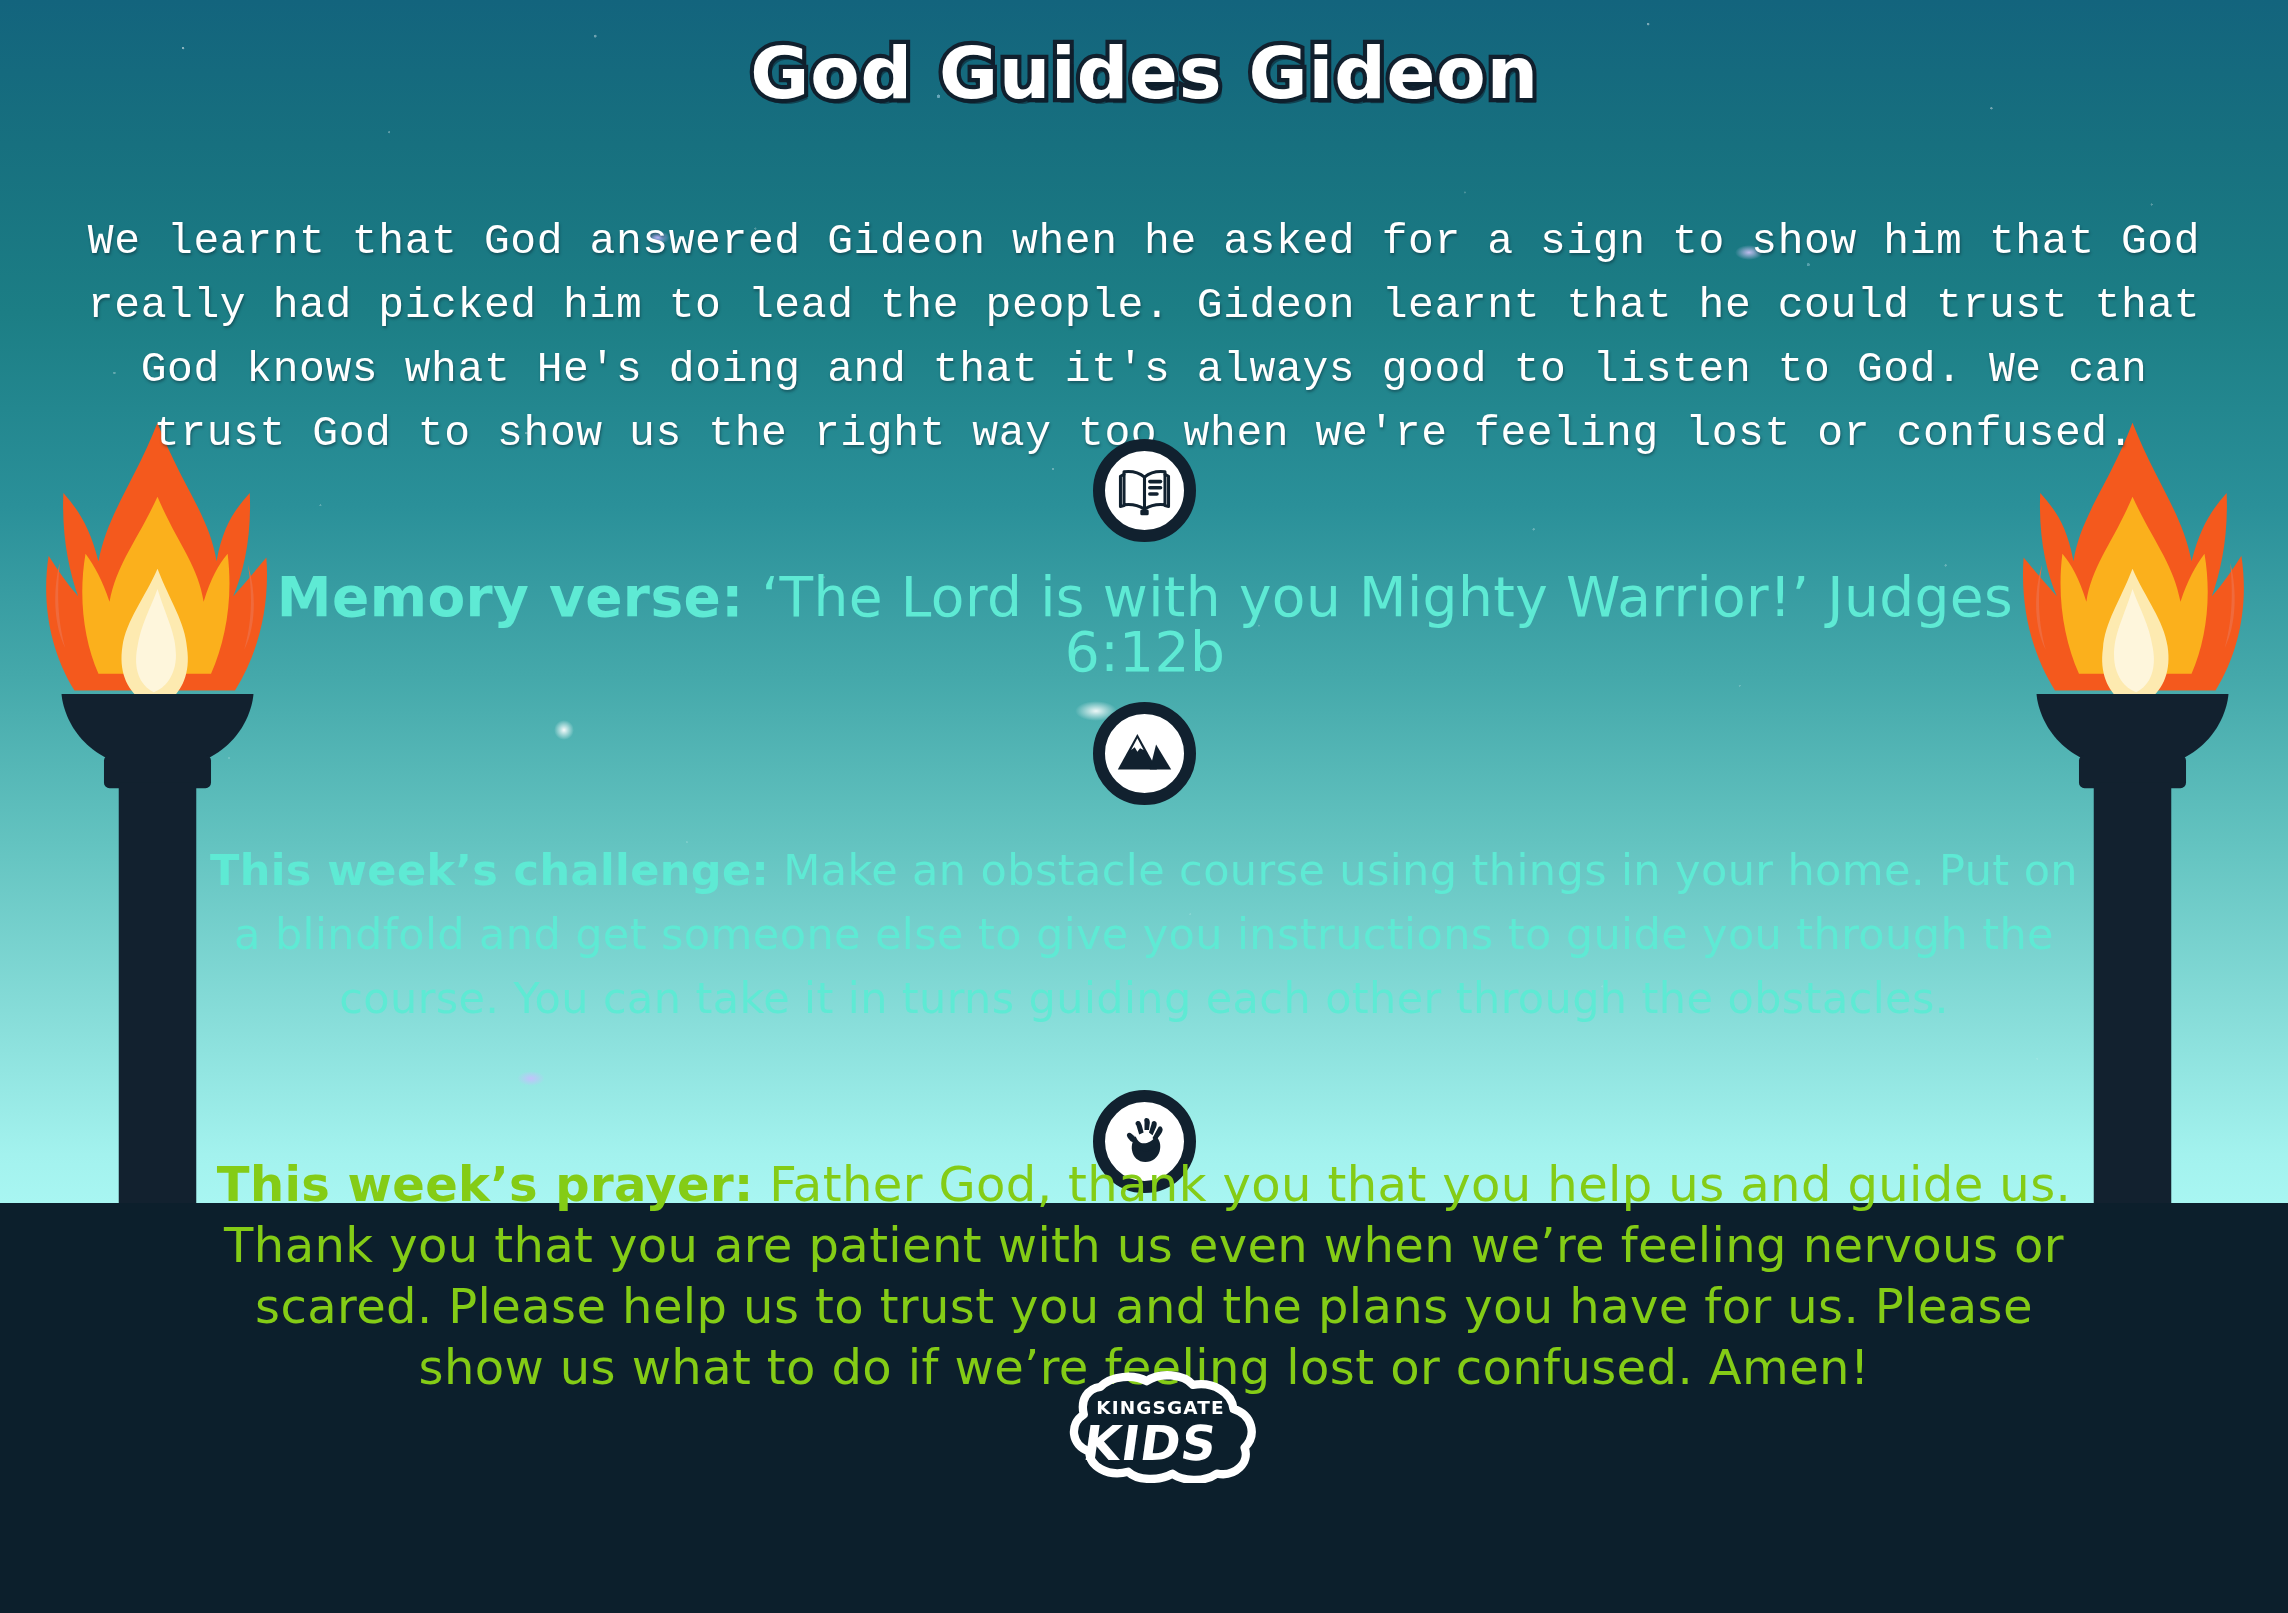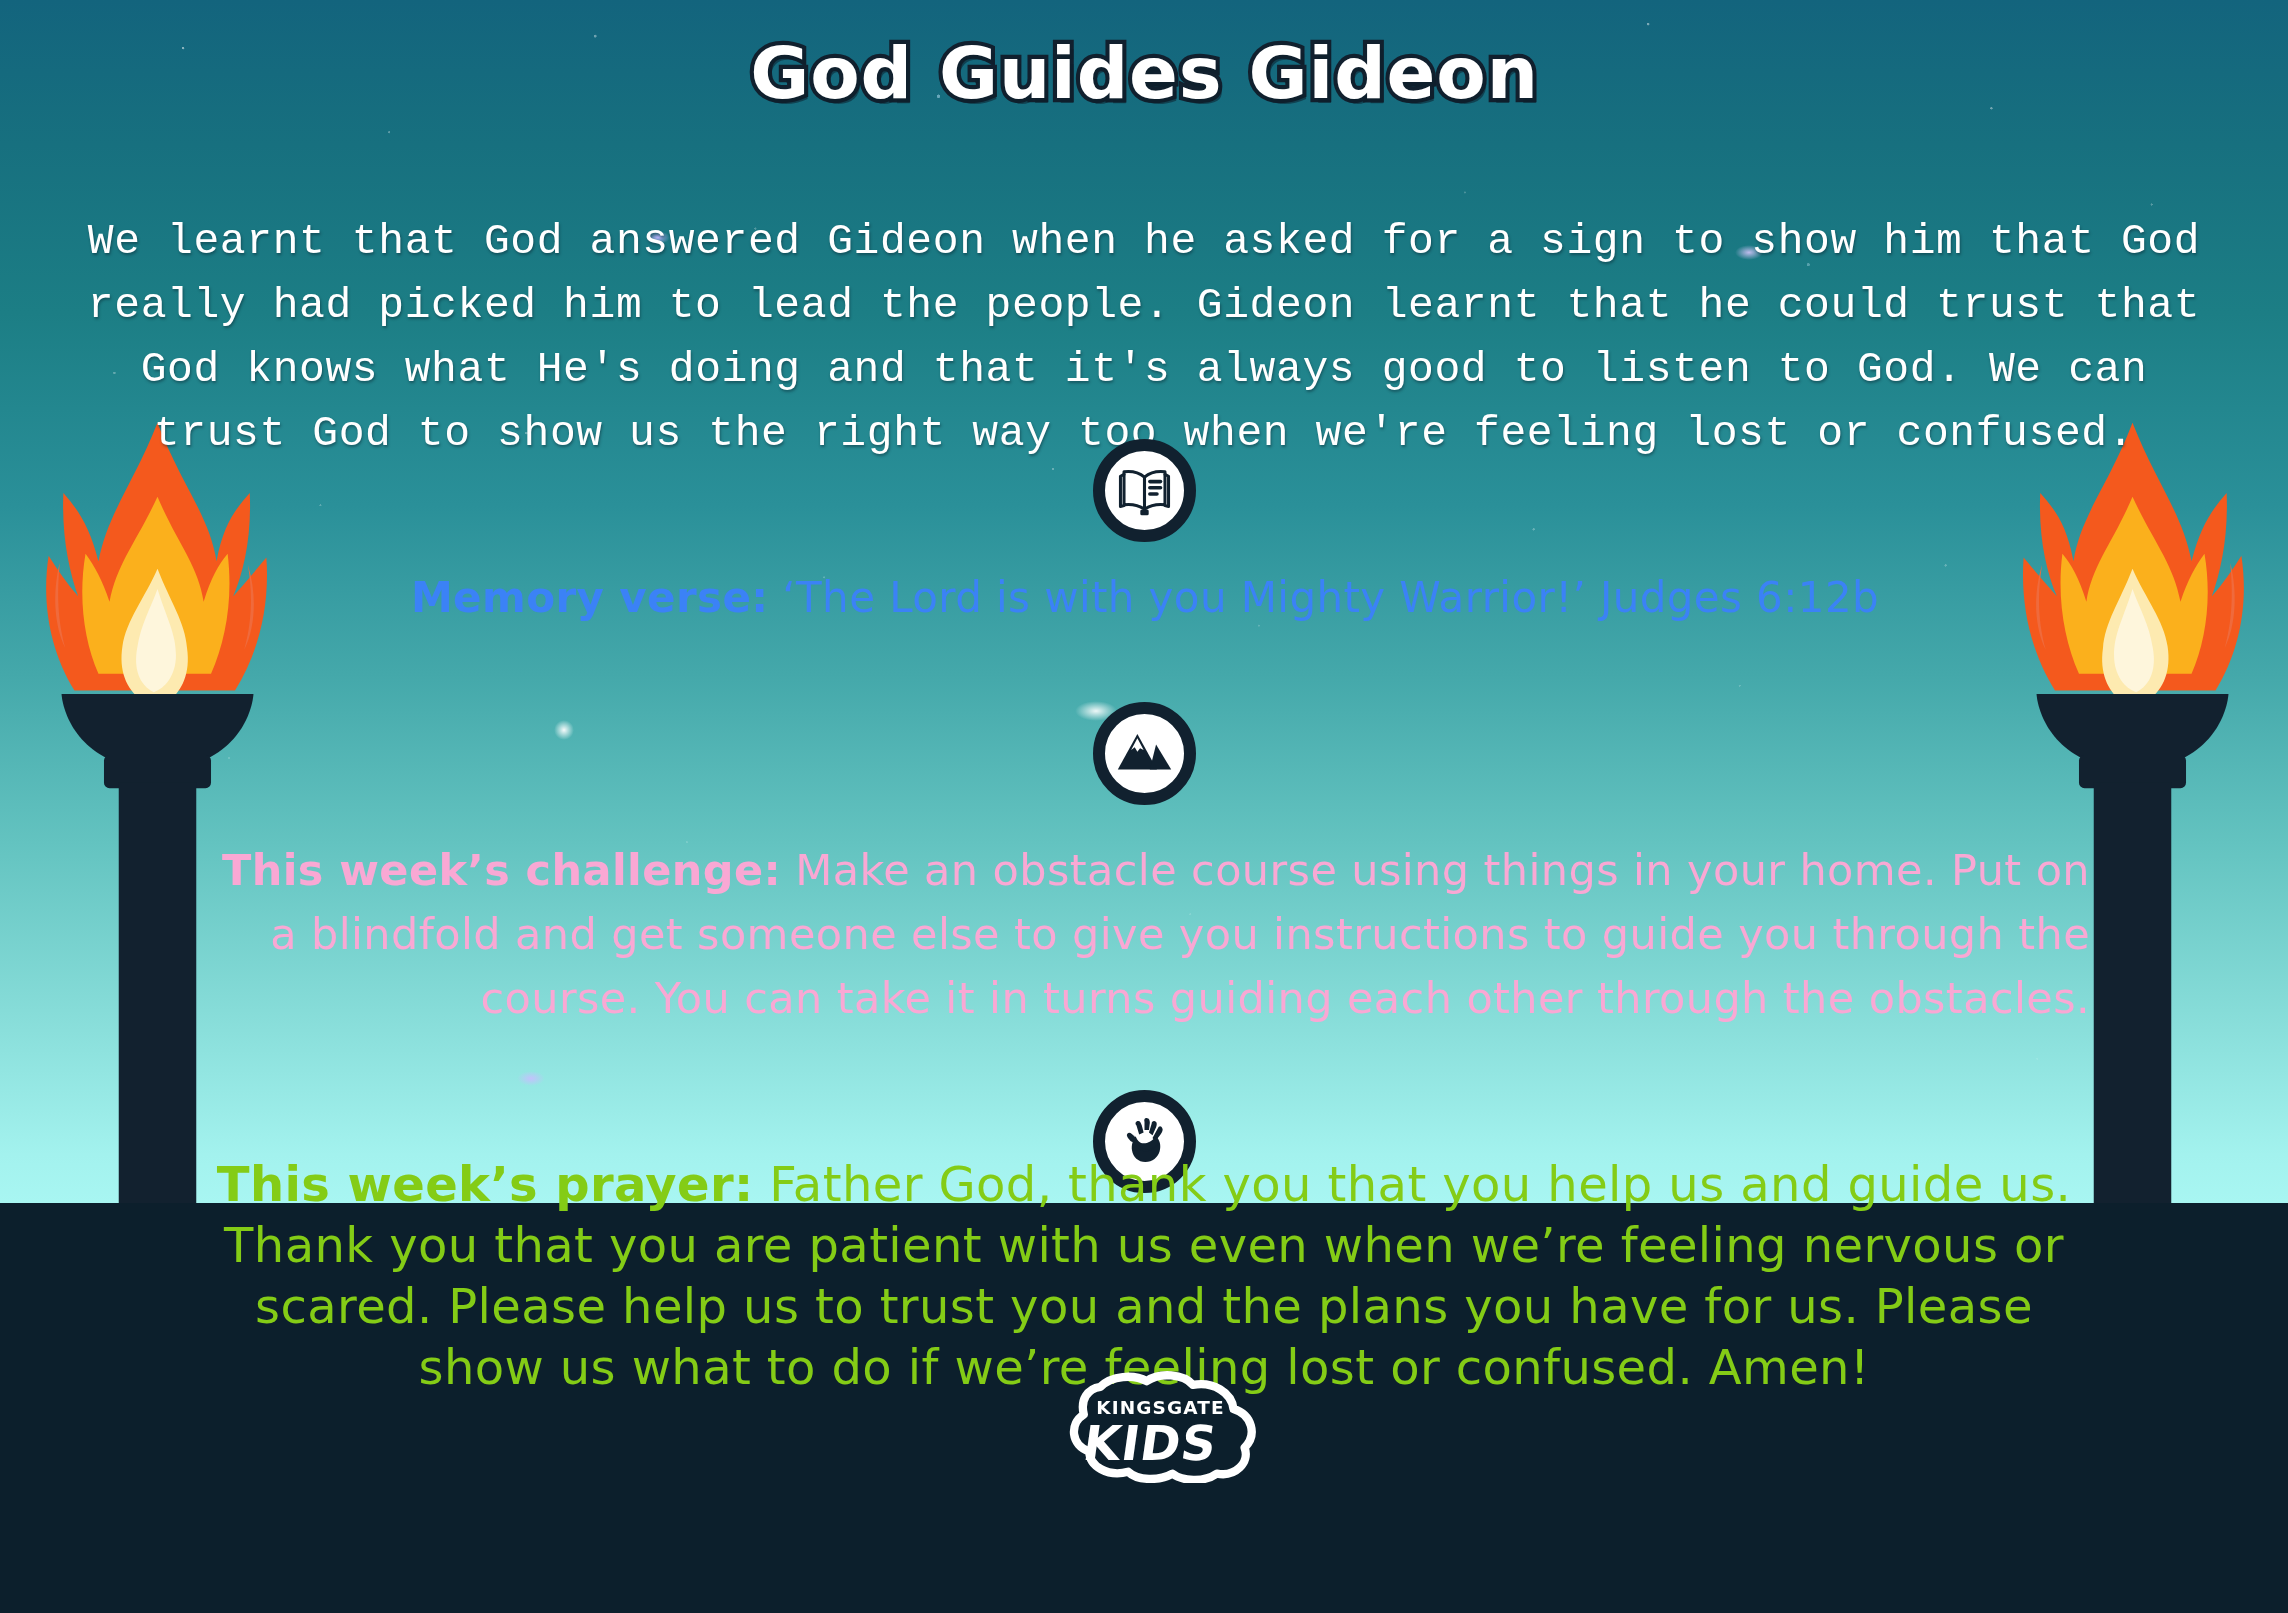--- a/index.html
+++ b/index.html
@@ -141,35 +141,35 @@
   .badge svg { width: 57px; height: 57px; display:block; }
   .badge.book   { top: 439px; }
   .badge.mtn    { top: 702px; }
   .badge.hands  { top: 1090px; }
 
   .verse {
     position: absolute;
     top: 570px; left: 222px; width: 1846px;
     text-align: center;
     font-family: "DejaVu Sans", sans-serif;
-    font-size: 42px;
+    font-size: 55px;
     line-height: 55px;
-    color: #3b82f6;
+    color: #5eead4;
     letter-spacing: 0.4px;
   }
   .verse b { font-weight: 700; }
 
   .challenge {
     position: absolute;
     top: 838px; left: 198px; width: 1892px;
-    text-align: right;
+    text-align: center;
     font-family: "DejaVu Sans", sans-serif;
     font-size: 43px;
     line-height: 64px;
-    color: #f9a8d4;
+    color: #5eead4;
     letter-spacing: 0.4px;
   }
   .challenge b { font-weight: 700; }
 
   .prayer {
     position: absolute;
     top: 1154px; left: 198px; width: 1892px;
     text-align: center;
     font-family: "DejaVu Sans", sans-serif;
     font-size: 48px;

